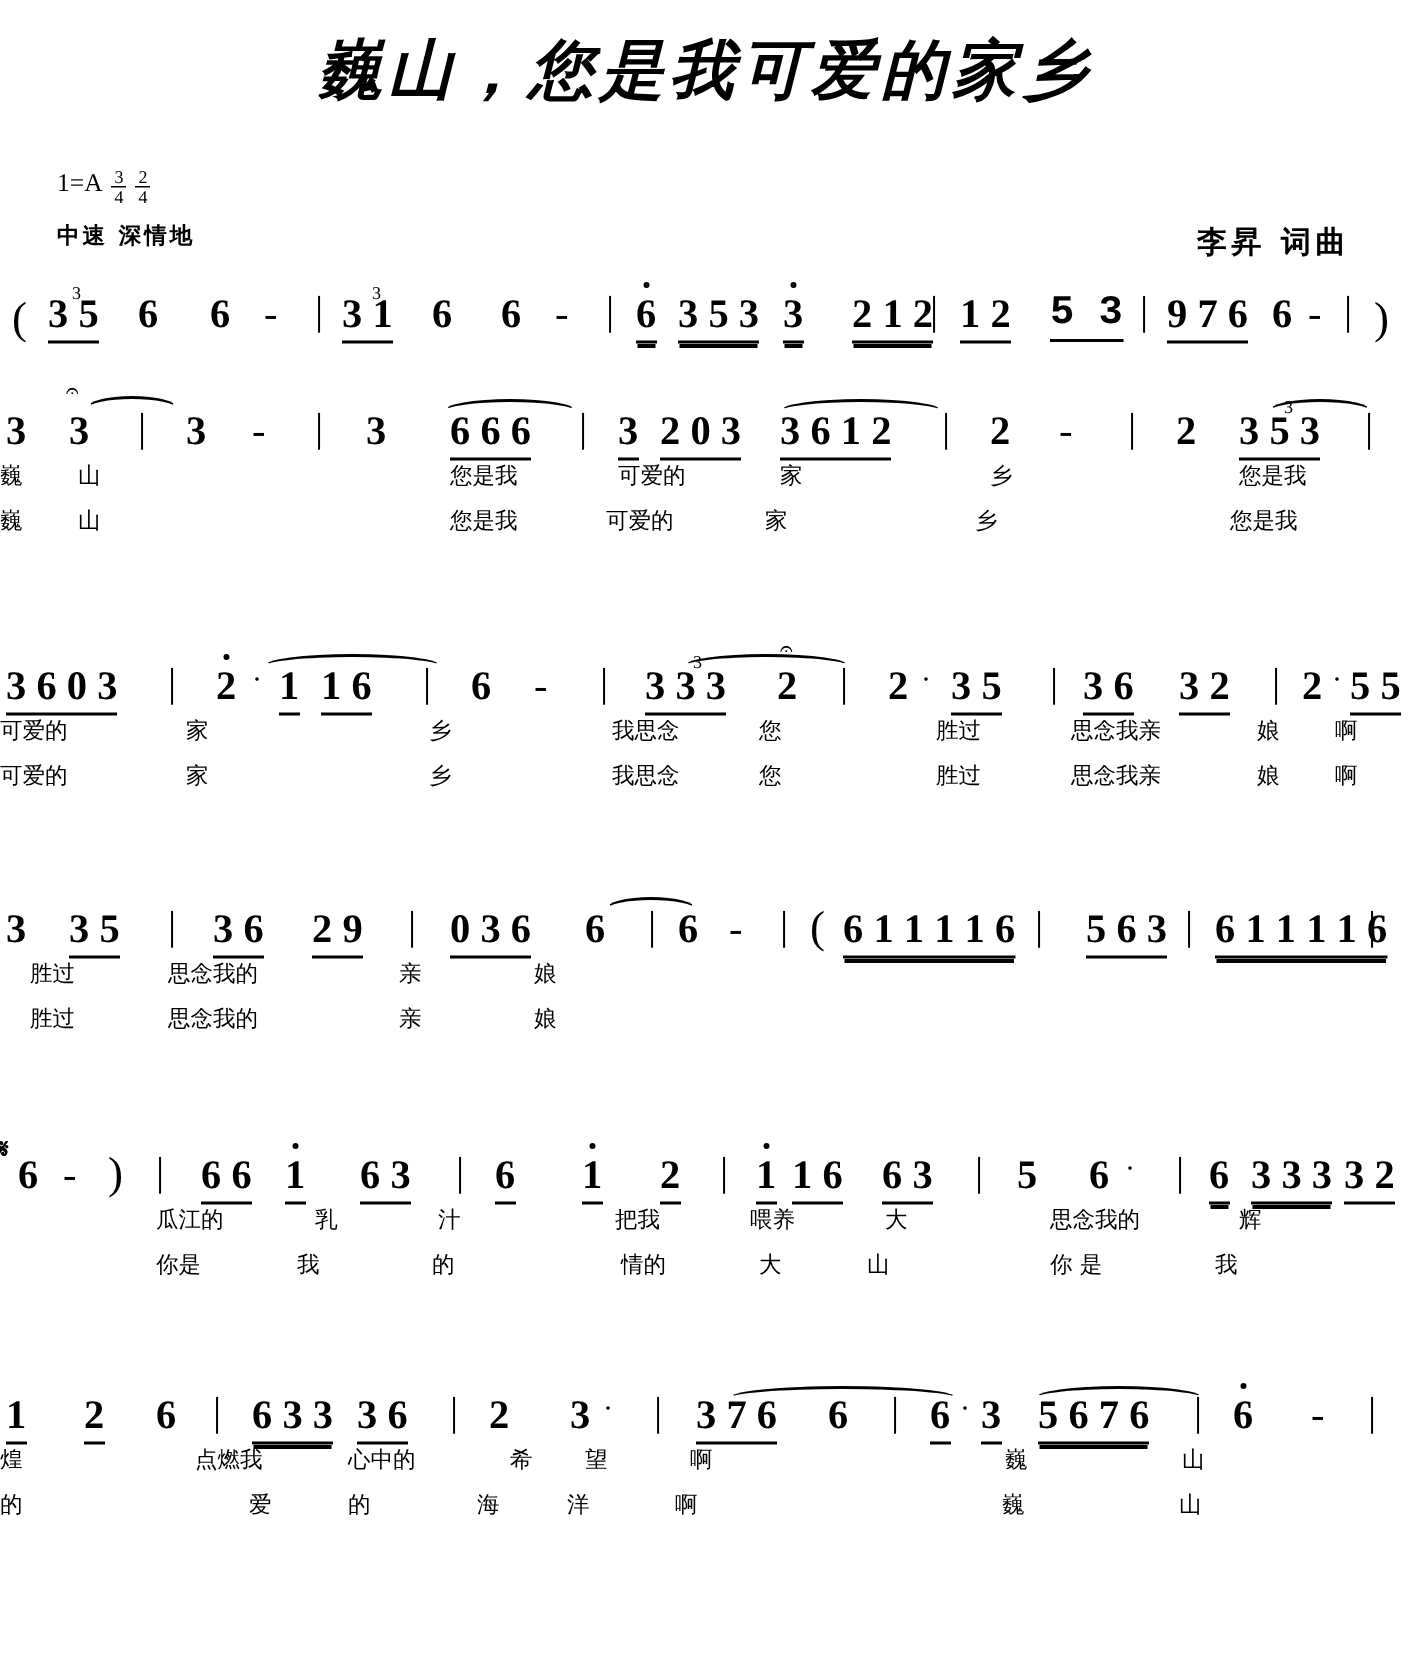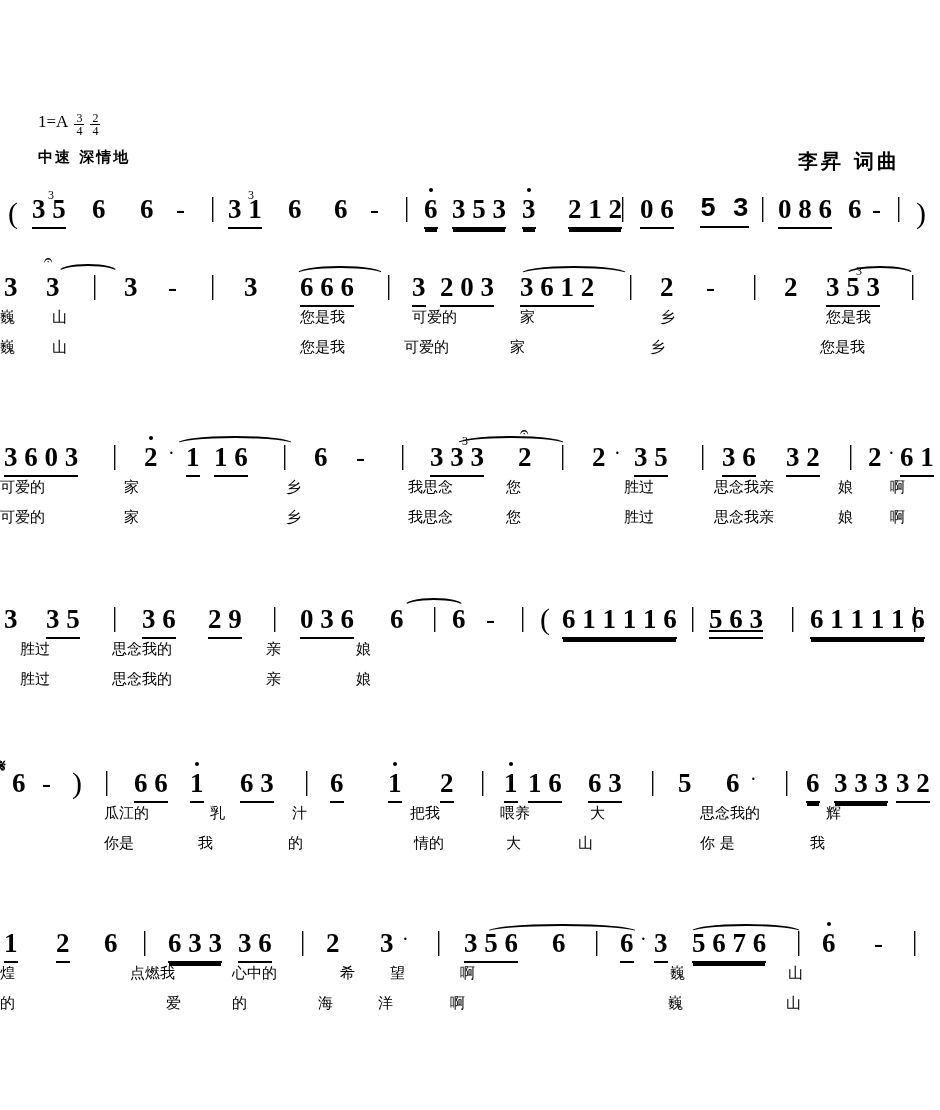--- a/index.html
+++ b/index.html
@@ -79,20 +79,21 @@
   .slur{
     position:absolute;border-top:2px solid #000;border-radius:50%/8px 8px 0 0;
     height:9px;border-left:1px solid transparent;border-right:1px solid transparent;
   }
 </style>
 </head>
 <body>
 
 <div class="sheet">
 
+  <div class="title">巍山，您是我可爱的家乡</div>
 
   <div class="keysig">
     <span>1=A</span>
     <span class="frac">
       <span class="num">3</span>
       <span class="den">4</span>
     </span>
     <span class="frac">
       <span class="num">2</span>
       <span class="den">4</span>
@@ -115,24 +116,24 @@
       <span class="n ul1" style="left:228px;top:2px;">3 1</span>
       <span class="n" style="left:288px;top:2px;">6</span>
       <span class="n" style="left:334px;top:2px;">6</span>
       <span class="n" style="left:370px;top:2px;font-weight:normal;">-</span>
       <span class="n bar" style="left:404px;top:0px;">|</span>
       <span class="n ul2 dotup" style="left:424px;top:2px;">6</span>
       <span class="n ul2" style="left:452px;top:2px;">3 5 3</span>
       <span class="n ul2 dotup" style="left:522px;top:2px;">3</span>
       <span class="n ul2" style="left:568px;top:2px;">2 1 2</span>
       <span class="n bar" style="left:620px;top:0px;">|</span>
-      <span class="n ul1" style="left:640px;top:2px;">0 6</span>
+      <span class="n ul1" style="left:640px;top:2px;">1 2</span>
       <span class="n ul1" style="left:700px;top:2px;font-family:Liberation Mono, monospace;">5 3</span>
       <span class="n bar" style="left:760px;top:0px;">|</span>
-      <span class="n ul1" style="left:778px;top:2px;">0 8 6</span>
+      <span class="n ul1" style="left:778px;top:2px;">9 7 6</span>
       <span class="n" style="left:848px;top:2px;">6</span>
       <span class="n" style="left:872px;top:2px;font-weight:normal;">-</span>
       <span class="n bar" style="left:896px;top:0px;">|</span>
       <span class="n" style="left:916px;top:4px;font-weight:normal;font-size:30px;">)</span>
     </div>
   </div>
 
   <div class="system" style="top:264px;">
     <div class="notes">
       <span class="n" style="left:4px;top:8px;">3</span>
@@ -197,21 +198,21 @@
       <span class="n bar" style="left:560px;top:6px;">|</span>
       <span class="n" style="left:592px;top:8px;">2</span>
       <span class="n" style="left:614px;top:8px;font-weight:normal;font-size:20px;">·</span>
       <span class="n ul1" style="left:634px;top:8px;">3 5</span>
       <span class="n bar" style="left:700px;top:6px;">|</span>
       <span class="n ul1" style="left:722px;top:8px;">3 6</span>
       <span class="n ul1" style="left:786px;top:8px;">3 2</span>
       <span class="n bar" style="left:848px;top:6px;">|</span>
       <span class="n" style="left:868px;top:8px;">2</span>
       <span class="n" style="left:888px;top:8px;font-weight:normal;font-size:20px;">·</span>
-      <span class="n ul1" style="left:900px;top:8px;">6 1</span>
+      <span class="n ul1" style="left:900px;top:8px;">5 5</span>
       <span class="n bar" style="left:924px;top:6px;"></span>
     </div>
     <div class="lyricline">
       <span style="left:0px;">可爱的</span>
       <span style="left:124px;">家</span>
       <span style="left:286px;">乡</span>
       <span style="left:408px;">我思念</span>
       <span style="left:506px;">您</span>
       <span style="left:624px;">胜过</span>
       <span style="left:714px;">思念我亲</span>
@@ -241,21 +242,21 @@
       <span class="n bar" style="left:272px;top:6px;">|</span>
       <span class="n ul1" style="left:300px;top:8px;">0 3 6</span>
       <span class="n" style="left:390px;top:8px;">6</span>
       <span class="n bar" style="left:432px;top:6px;">|</span>
       <span class="n" style="left:452px;top:8px;">6</span>
       <span class="n" style="left:486px;top:8px;font-weight:normal;">-</span>
       <span class="n bar" style="left:520px;top:6px;">|</span>
       <span class="n" style="left:540px;top:6px;font-weight:normal;font-size:30px;">(</span>
       <span class="n ul2" style="left:562px;top:8px;">6 1 1 1 1 6</span>
       <span class="n bar" style="left:690px;top:6px;">|</span>
-      <span class="n ul1" style="left:709px;top:8px;text-decoration:underline;">5 6 3</span>
+      <span class="n ul1" style="left:724px;top:8px;">5 6 3</span>
       <span class="n bar" style="left:790px;top:6px;">|</span>
       <span class="n ul2" style="left:810px;top:8px;">6 1 1 1 1 6</span>
       <span class="n bar" style="left:912px;top:6px;">|</span>
     </div>
     <div class="lyricline">
       <span style="left:20px;">胜过</span>
       <span style="left:112px;">思念我的</span>
       <span style="left:266px;">亲</span>
       <span style="left:356px;">娘</span>
     </div>
@@ -323,21 +324,21 @@
       <span class="n ul1" style="left:56px;top:8px;">2</span>
       <span class="n" style="left:104px;top:8px;">6</span>
       <span class="n bar" style="left:142px;top:6px;">|</span>
       <span class="n ul2" style="left:168px;top:8px;">6 3 3</span>
       <span class="n ul1" style="left:238px;top:8px;">3 6</span>
       <span class="n bar" style="left:300px;top:6px;">|</span>
       <span class="n" style="left:326px;top:8px;">2</span>
       <span class="n" style="left:380px;top:8px;">3</span>
       <span class="n" style="left:402px;top:8px;font-weight:normal;font-size:20px;">·</span>
       <span class="n bar" style="left:436px;top:6px;">|</span>
-      <span class="n ul1" style="left:464px;top:8px;">3 5 6</span>
+      <span class="n ul1" style="left:464px;top:8px;">3 7 6</span>
       <span class="n" style="left:552px;top:8px;">6</span>
       <span class="n bar" style="left:594px;top:6px;">|</span>
       <span class="n ul1" style="left:620px;top:8px;">6</span>
       <span class="n" style="left:640px;top:8px;font-weight:normal;font-size:20px;">·</span>
       <span class="n ul1" style="left:654px;top:8px;">3</span>
       <span class="n ul2" style="left:692px;top:8px;">5 6 7 6</span>
       <span class="n bar" style="left:796px;top:6px;">|</span>
       <span class="n dotup" style="left:822px;top:8px;">6</span>
       <span class="n" style="left:874px;top:8px;font-weight:normal;">-</span>
       <span class="n bar" style="left:912px;top:6px;">|</span>

